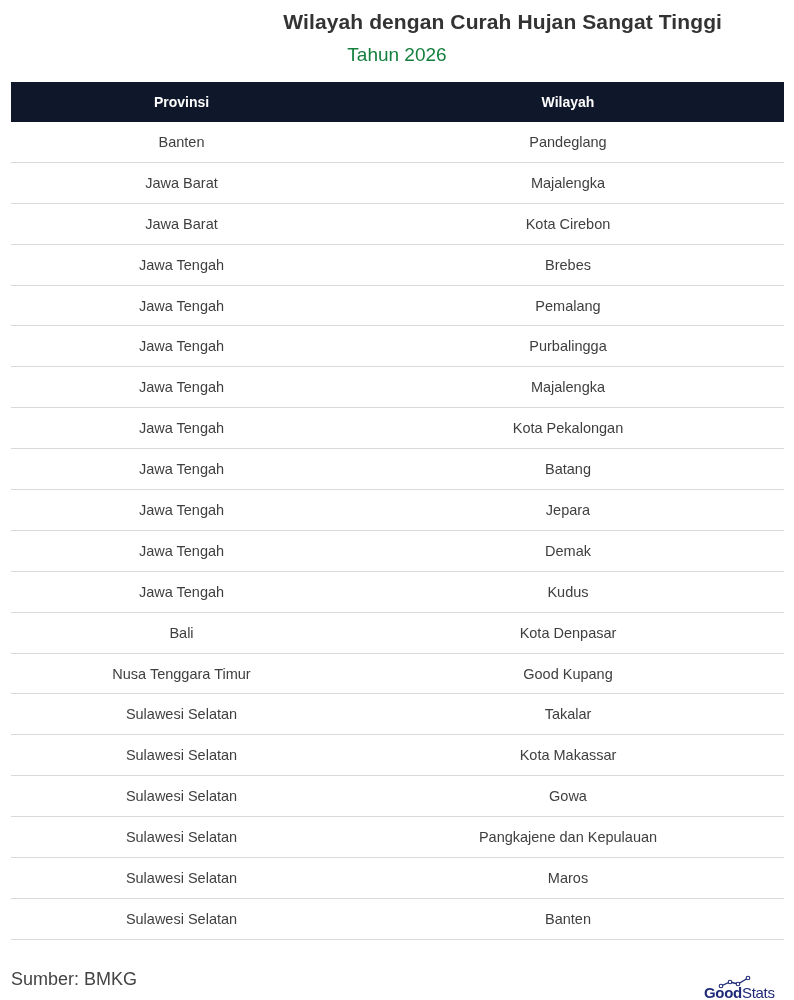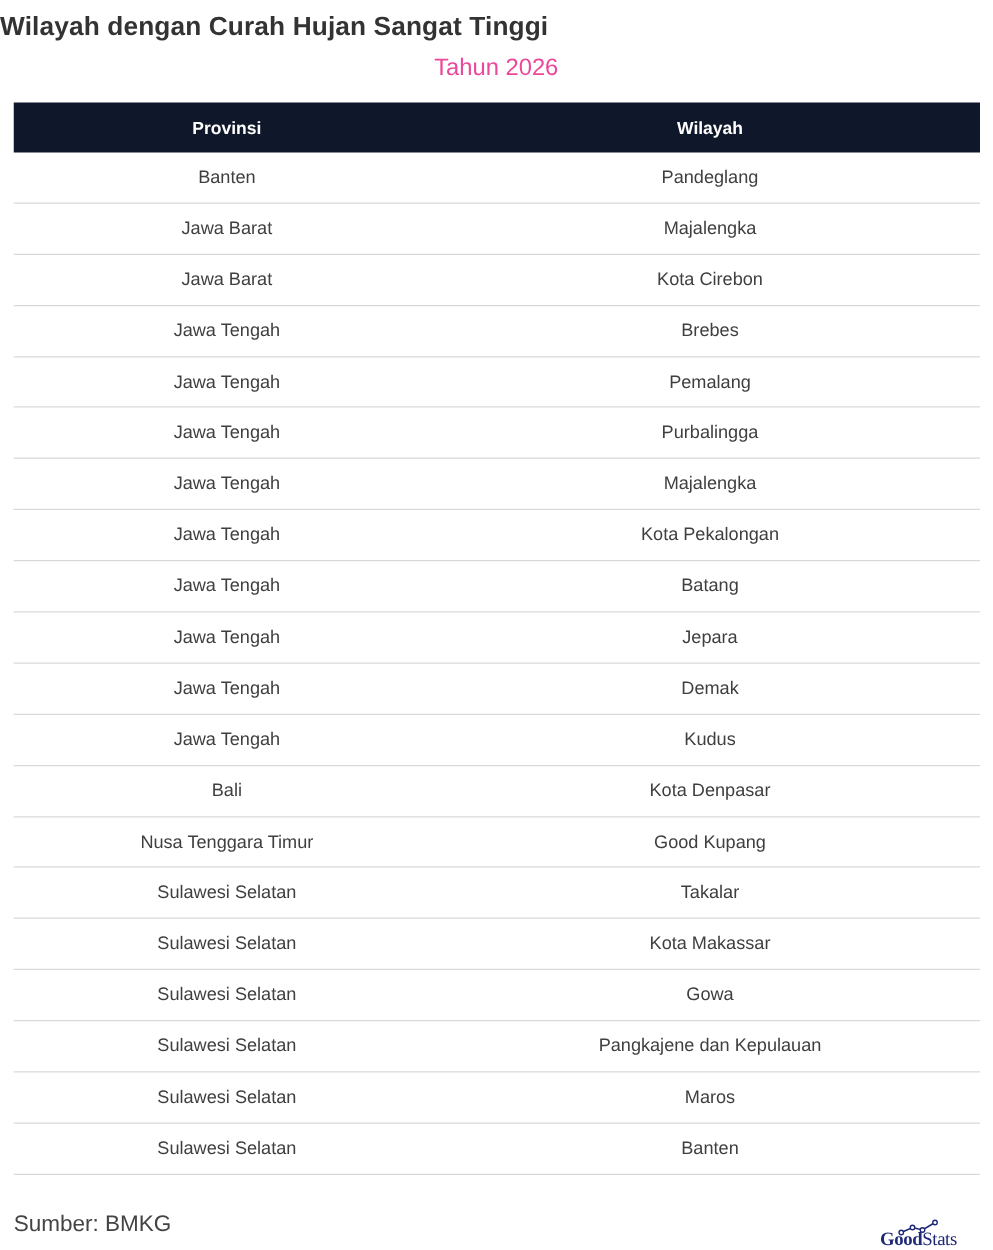--- a/index.html
+++ b/index.html
@@ -1,26 +1,26 @@
 <!DOCTYPE html>
 <html><head>
   <meta charset="utf-8">
   <style>
     * { box-sizing: border-box; margin: 0; padding: 0; }
     html, body { width: 794px; height: 1000px; background: #ffffff; overflow: hidden; }
     body { font-family: "Liberation Sans", "DejaVu Sans", sans-serif; color: #333333; position: relative; }
-    .title { position: absolute; top: 10px; left: 0; width: 722px; text-align: left; font-size: 21px; font-weight: bold; color: #333333; letter-spacing: 0.1px; }
-    .subtitle { position: absolute; top: 44px; left: 0; width: 794px; text-align: center; font-size: 19px; color: #ec4899; }
+    .title { position: absolute; top: 10px; left: 0; width: 722px; text-align: right; font-size: 21px; font-weight: bold; color: #333333; letter-spacing: 0.1px; }
+    .subtitle { position: absolute; top: 44px; left: 0; width: 794px; text-align: center; font-size: 19px; color: #15803d; }
     .table { position: absolute; top: 82px; left: 11px; width: 773px; border-collapse: collapse; }
     .thead { display: flex; height: 40px; background: #0f172a; color: #ffffff; font-weight: bold; font-size: 14px; align-items: center; }
     .col-a { width: 341px; text-align: center; }
     .col-b { width: 432px; text-align: center; }
     .row { display: flex; height: 40.9px; align-items: center; border-bottom: 1px solid #d9d9d9; font-size: 14.5px; color: #3f3f3f; }
     .footer-source { position: absolute; top: 969px; left: 11px; font-size: 18px; color: #444444; }
-    .logo { position: absolute; top: 975px; left: 704px; width: 82px; height: 26px; font-family: Liberation Serif, serif; }
+    .logo { position: absolute; top: 975px; left: 704px; width: 82px; height: 26px; }
     .logo-text { position: absolute; bottom: 0; left: 0; font-size: 15px; color: #1e2a78; white-space: nowrap; letter-spacing: -0.3px; }
     .logo-good { font-weight: bold; }
     .logo-stats { font-weight: normal; }
   </style>
 </head>
 <body>
 
 <div class="title">Wilayah dengan Curah Hujan Sangat Tinggi</div>
 <div class="subtitle">Tahun 2026</div>
 

